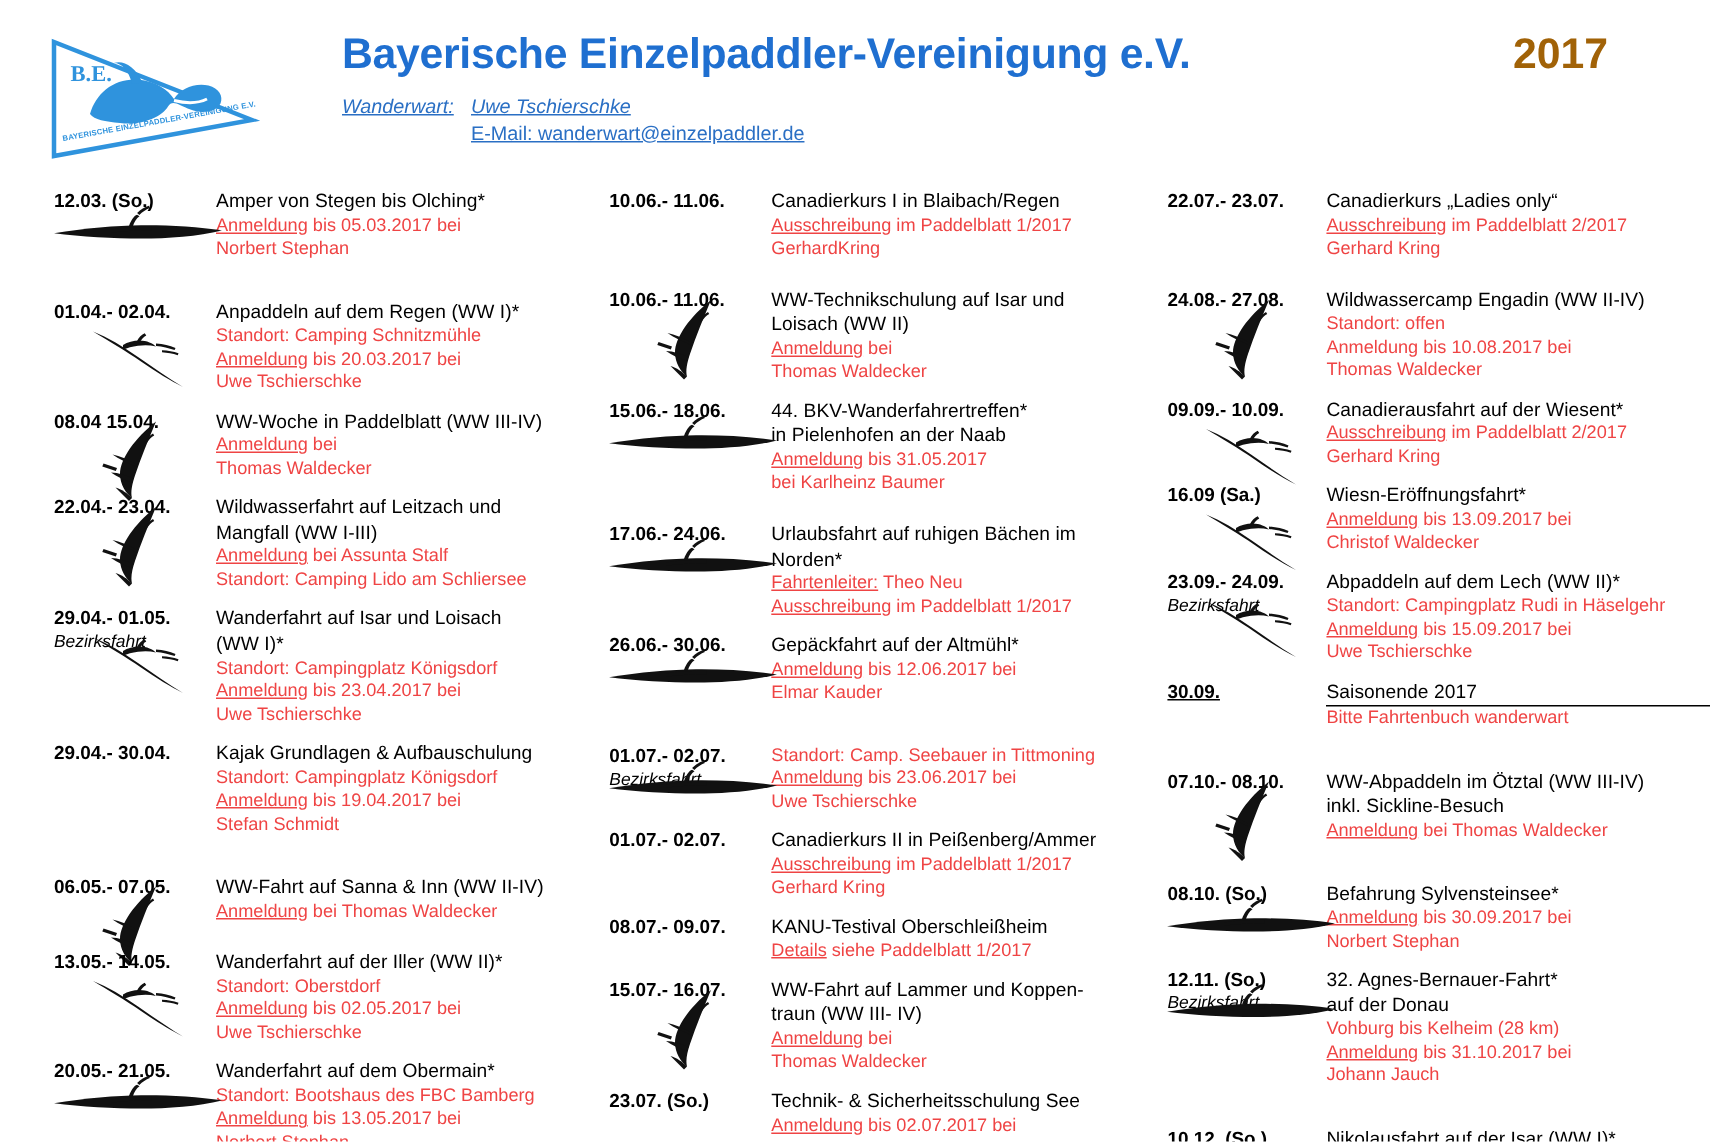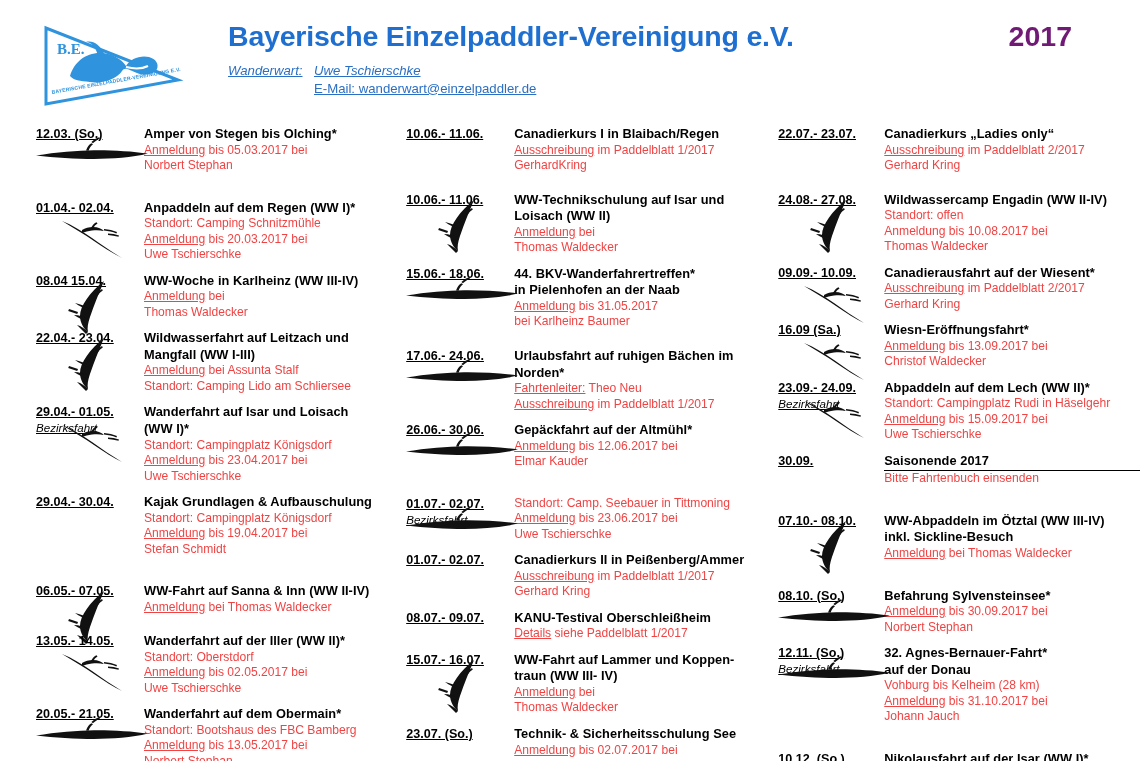--- a/index.html
+++ b/index.html
@@ -17,21 +17,21 @@
     position: relative;
   }
 
   
   #header {
     position: relative;
     height: 118px;
   }
   #logo {
     position: absolute;
-    left: 30px;
+    left: 20px;
     top: 22px;
     width: 160px;
     height: 88px;
   }
   #title-block {
     position: absolute;
     left: 228px;
     top: 20px;
     right: 20px;
   }
@@ -43,21 +43,21 @@
   #doc-title {
     font-size: 28.5px;
     font-weight: bold;
     color: #1f6fd0;
     letter-spacing: -0.2px;
     white-space: nowrap;
   }
   #doc-year {
     font-size: 28.5px;
     font-weight: bold;
-    color: #701a75;
+    color: #a16207;
     padding-right: 48px;
   }
   #contact {
     margin-top: 9px;
     font-size: 13.2px;
     color: #2a6fc4;
     line-height: 1.33;
     text-decoration: underline;
   }
   #contact .role {
@@ -101,38 +101,37 @@
     display: flex;
     align-items: flex-start;
   }
   .date {
     font-size: 12.6px;
     font-weight: bold;
     white-space: nowrap;
     width: 108px;
     flex: 0 0 108px;
     line-height: 1.28;
-    text-decoration: underline;
   }
   .col-3 .date { width: 106px; flex: 0 0 106px; }
   .subnote {
     font-size: 11.6px;
     font-style: italic;
     line-height: 1.2;
     font-weight: normal;
     display: block;
     margin-top: 1px;
   }
   .body {
     flex: 1 1 auto;
     min-width: 0;
   }
   .ev-title {
     font-size: 12.8px;
-    font-weight: bold;
+    font-weight: normal;
     line-height: 1.3;
     letter-spacing: 0.05px;
   }
   .ev-line {
     font-size: 12.1px;
     line-height: 1.28;
     color: #ef4444;
   }
   .ev-line .u {
     text-decoration: underline;
@@ -240,21 +239,21 @@
       <path d="M22,53 C19,50 15,47 11,46 C14,49 17,52 20,55 Z" fill="#111"></path>
       <path d="M23,40 C18,38 13,36 8,36 c4,3 9,5 14,6.6 Z" fill="#111"></path>
       <path d="M24,30 C19,27 14,25 9,24 c4,3 10,5.6 15,7.8 Z" fill="#111"></path>
       <path d="M3,30 l9,3 l-0.8,2 l-9,-3 Z" fill="#111"></path>
       <path d="M30,16 c2,-3 4,-5 6,-6 l0.8,1.4 c-1.8,1 -3.6,2.8 -5,5 Z" fill="#111"></path>
     </svg>
         </div>
         <div class="event-head">
           <div class="date"><span>08.04  15.04.</span></div>
           <div class="body">
-            <div class="ev-title">WW-Woche in Karlheinz (WW III-IV)</div>
+            <div class="ev-title">WW-Woche in Paddelblatt (WW III-IV)</div>
             <div class="ev-line"><span class="u">Anmeldung</span> bei</div>
             <div class="ev-line">Thomas Waldecker</div>
           </div>
         </div>
       </div>
       <div class="event gap-small">
         <div class="kayak" style="left: 30px; top: 6px;">
           <svg width="60" height="58" viewBox="0 0 60 58">
       <path d="M38,2 C33,14 28,26 24,38 C22,44 21,49 22,53
                C18,50 14,44 14,37 C14,27 24,13 38,2 Z" fill="#111"></path>
@@ -623,21 +622,21 @@
             <div class="ev-line"><span class="u">Anmeldung</span> bis 15.09.2017 bei</div>
             <div class="ev-line">Uwe Tschierschke</div>
           </div>
         </div>
       </div>
       <div class="event gap-big">
         <div class="event-head">
           <div class="date"><span class="saison-date">30.09.</span></div>
           <div class="body">
             <div class="ev-title saison-rule">Saisonende 2017</div>
-            <div class="ev-line">Bitte Fahrtenbuch einsenden</div>
+            <div class="ev-line">Bitte Fahrtenbuch wanderwart</div>
           </div>
         </div>
       </div>
       <div class="event gap-big">
         <div class="kayak" style="left: 30px; top: 6px;">
           <svg width="60" height="58" viewBox="0 0 60 58">
       <path d="M38,2 C33,14 28,26 24,38 C22,44 21,49 22,53
                C18,50 14,44 14,37 C14,27 24,13 38,2 Z" fill="#111"></path>
       <path d="M22,53 C19,50 15,47 11,46 C14,49 17,52 20,55 Z" fill="#111"></path>
       <path d="M23,40 C18,38 13,36 8,36 c4,3 9,5 14,6.6 Z" fill="#111"></path>

